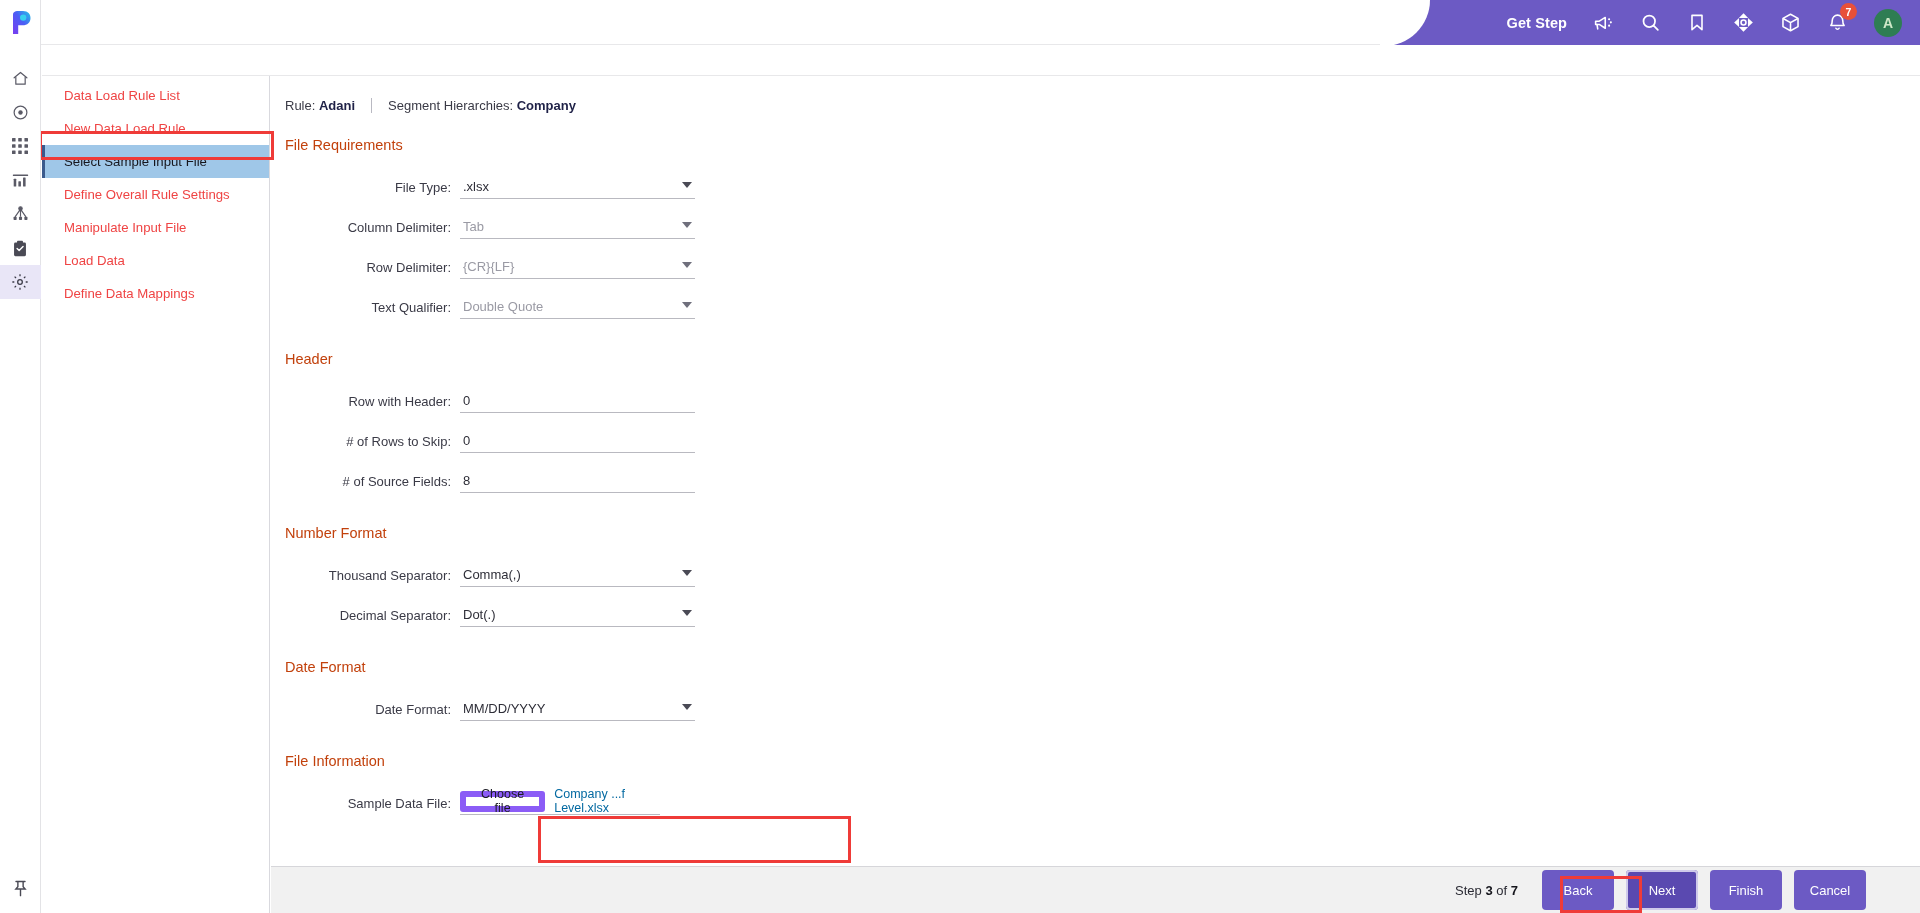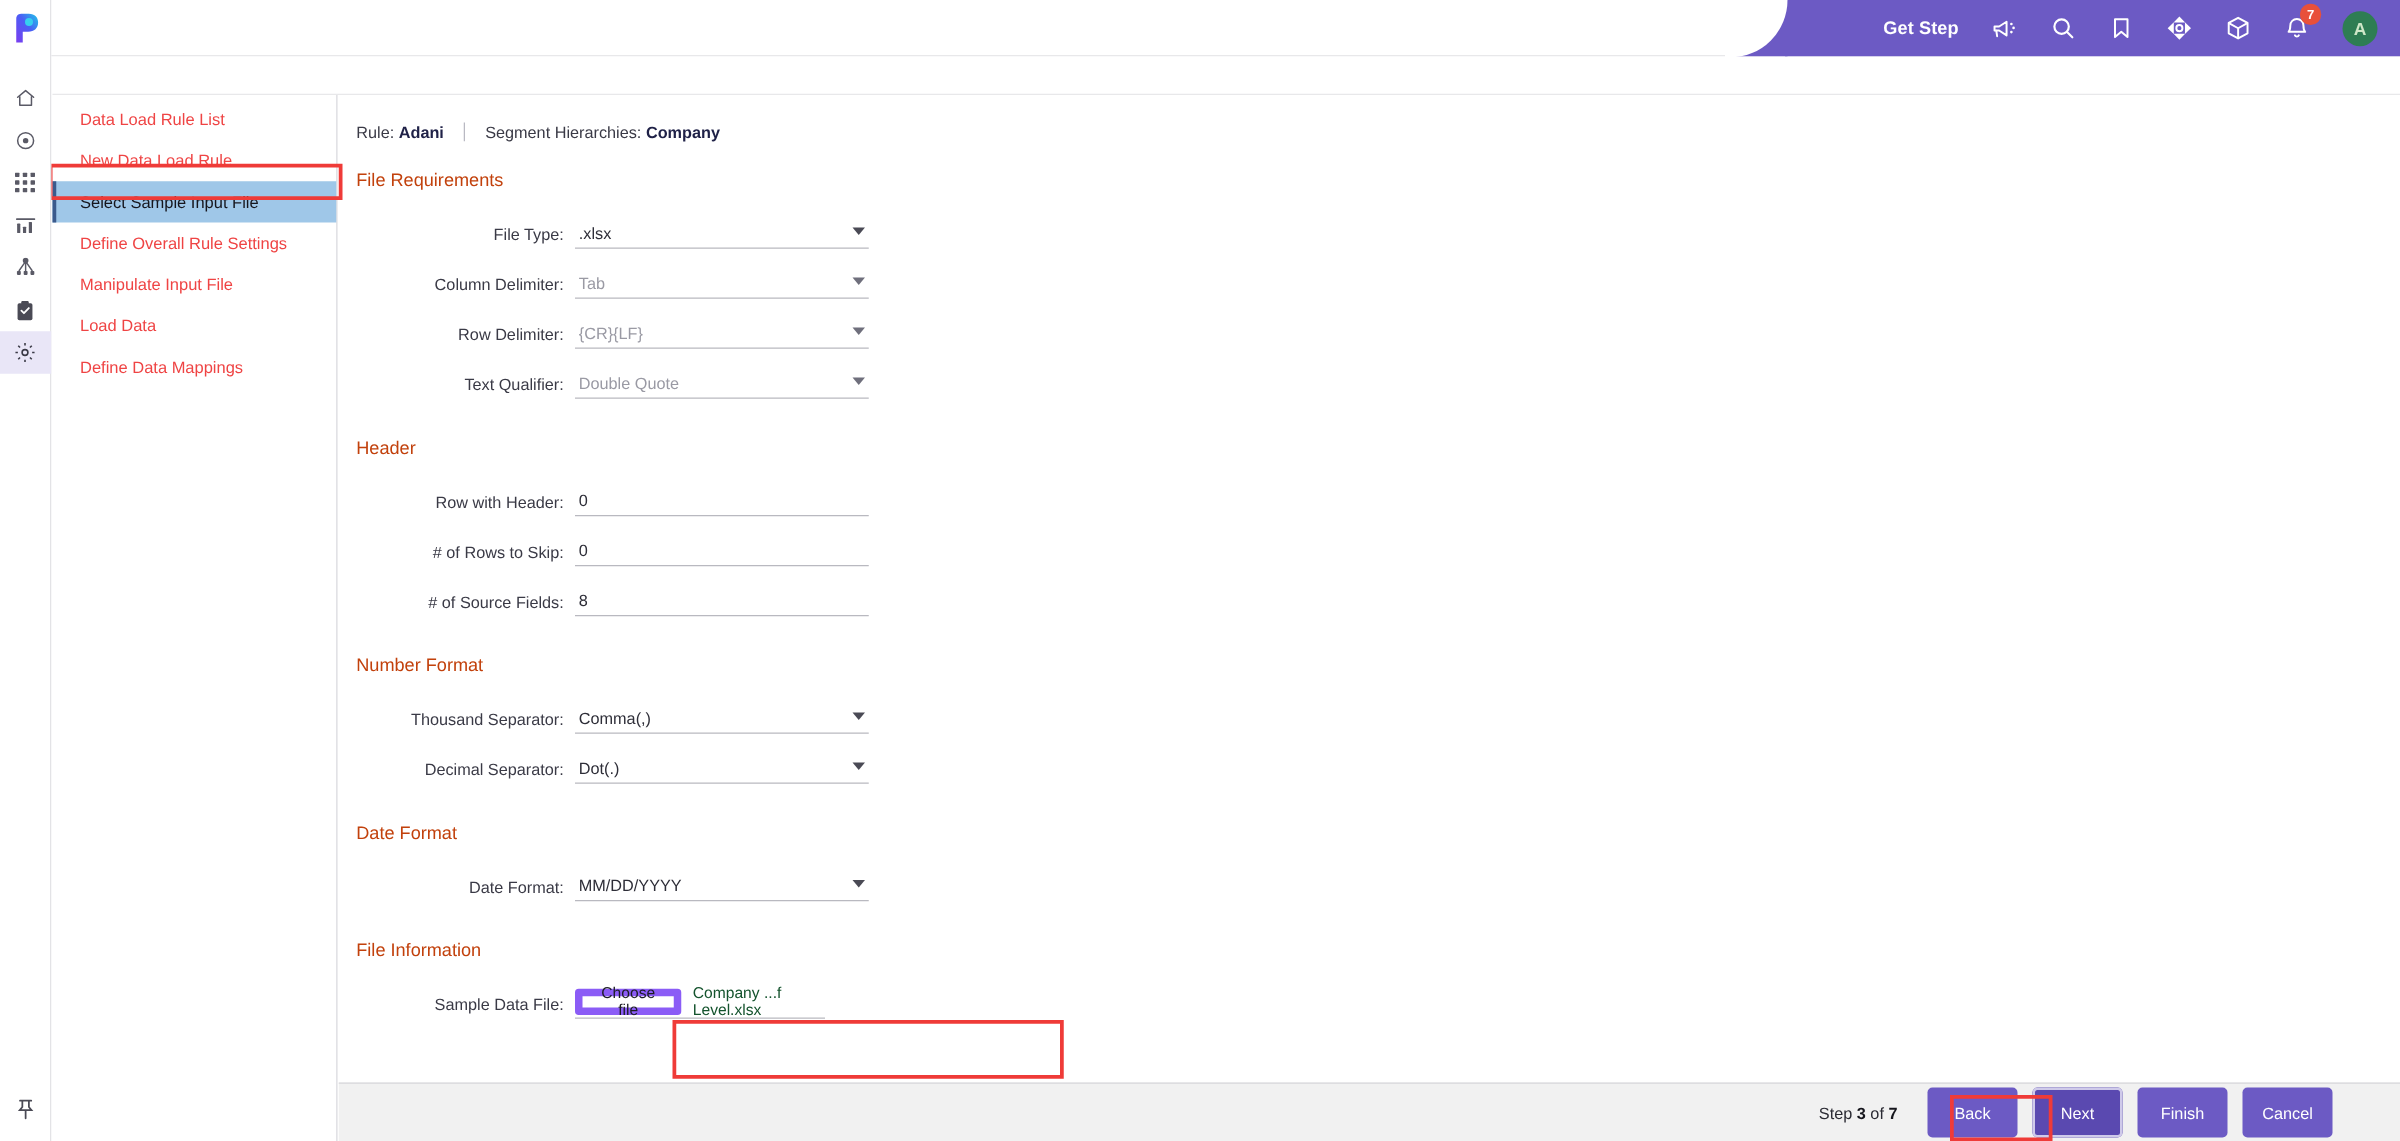--- a/index.html
+++ b/index.html
@@ -222,21 +222,21 @@
     display: inline-flex; align-items: center; justify-content: center;
     height: 21px; padding: 0 11px;
     border: 6px solid #8b5cf6;
     border-radius: 3px;
     background: #ffffff;
     font-size: 12.5px; color: #1c1c24;
     cursor: pointer;
     font-family: "Liberation Sans", sans-serif;
   }
   #chosen-file-name {
-    font-size: 12.5px; color: #14532d;
+    font-size: 12.5px; color: #0369a1;
     margin-left: 9px;
   }
   #sample-file-ctl {
     width: 200px;
     display: flex; align-items: center;
     border-bottom: 1px solid #b9b9c0;
     height: 27px;
   }
 
   

